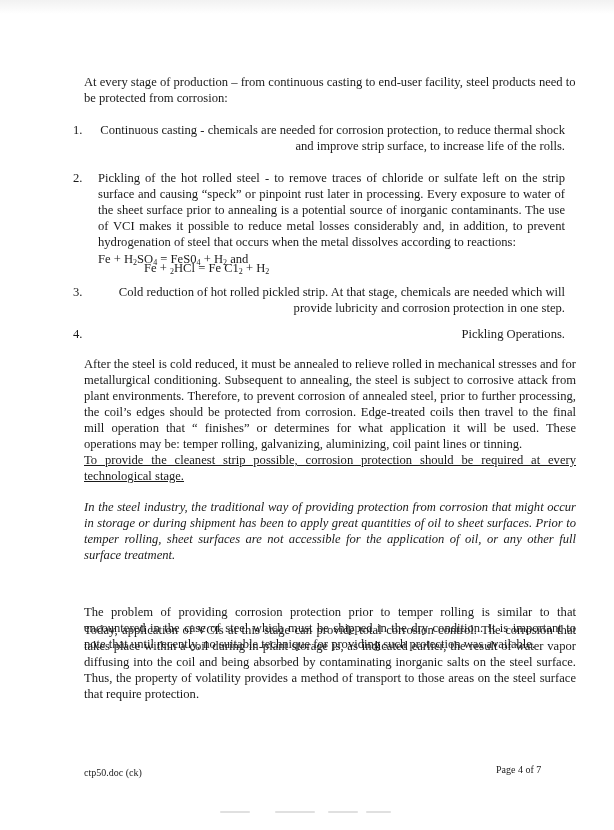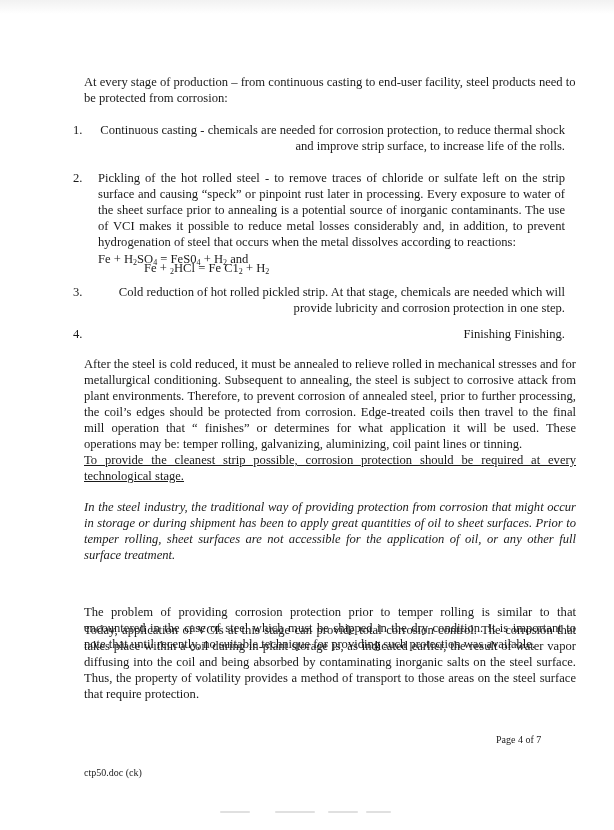--- a/index.html
+++ b/index.html
@@ -18,21 +18,21 @@
     font-size:12.6px; line-height:16px; text-align:justify;
   }
   .p.left { text-align:left; }
   .li { position:absolute; left:0; width:492px; font-size:12.6px; line-height:16px; }
   .li .num { position:absolute; left:0; top:0; width:20px; }
   .li .txt { position:absolute; left:25px; width:467px; text-align:justify; }
   .li .txt.left { text-align:right; }
   .eq { position:absolute; left:25px; font-size:12.6px; line-height:16px; white-space:nowrap; }
   sub { font-size:8px; vertical-align:-2px; line-height:0; }
   .footer-left { position:absolute; left:70px; top:767px; font-size:10px;margin-left:14px; }
-  .footer-right { position:absolute; left:496px; top:734px; font-size:10px; }
+  .footer-right { position:absolute; left:496px; top:764px; font-size:10px; }
   .scan-bottom {
     position:absolute; top:811px; height:2px; background:#d8d8d8; border-radius:1px; opacity:0.8;
   }
 </style>
 </head>
 <body>
 
 <div class="scan-top"></div>
 
 <div class="page">
@@ -55,21 +55,21 @@
     <span>Fe + </span><sub>2</sub><span>HCl = Fe C1</span><sub>2</sub><span> + H</span><sub>2</sub>
   </div>
 
   <div class="li" style="top:284px;">
     <span class="num">3.</span>
     <span class="txt left">Cold reduction of hot rolled pickled strip. At that stage, chemicals are needed which will provide lubricity and corrosion protection in one step.</span>
   </div>
 
   <div class="li" style="top:326px;">
     <span class="num">4.</span>
-    <span class="txt left">Finishing Finishing.</span>
+    <span class="txt left">Pickling Operations.</span>
   </div>
 
   <div class="p" style="top:356px;">After the steel is cold reduced, it must be annealed to relieve rolled in mechanical stresses and for metallurgical conditioning.  Subsequent to annealing, the steel is subject to corrosive attack from plant environments. Therefore, to prevent corrosion of annealed steel, prior to further processing, the coil’s edges should be protected from corrosion. Edge-treated coils then travel to the final mill operation that “ finishes” or determines for what application it will be used. These operations may be: temper rolling, galvanizing, aluminizing, coil paint lines or tinning.</div>
   <div class="p" style="top:452px;text-decoration:underline;">To provide the cleanest strip possible, corrosion protection should be required at every technological stage.</div>
   <div class="p" style="top:499px;font-style:italic;">In the steel industry, the traditional way of providing protection from corrosion that might occur in storage or during shipment has been to apply great quantities of oil to sheet surfaces.  Prior to temper rolling, sheet surfaces are not accessible for the application of oil, or any other full surface treatment.</div>
   <div class="p" style="top:564px;margin-top:40px;">The problem of providing corrosion protection prior to temper rolling is similar to that encountered in the case of steel which must be shipped in the dry condition.  It is important to note that until recently, no suitable technique for providing such protection was available.</div>
   <div class="p" style="top:622px;">Today, application of VCIs at this stage can provide total corrosion control. The corrosion that takes place within a coil during in-plant storage is, as indicated earlier, the result of water vapor diffusing into the coil and being absorbed by contaminating inorganic salts on the steel surface. Thus, the property of volatility provides a method of transport to those areas on the steel surface that require protection.</div>
 </div>
 
 <div class="footer-left">ctp50.doc (ck)</div>

